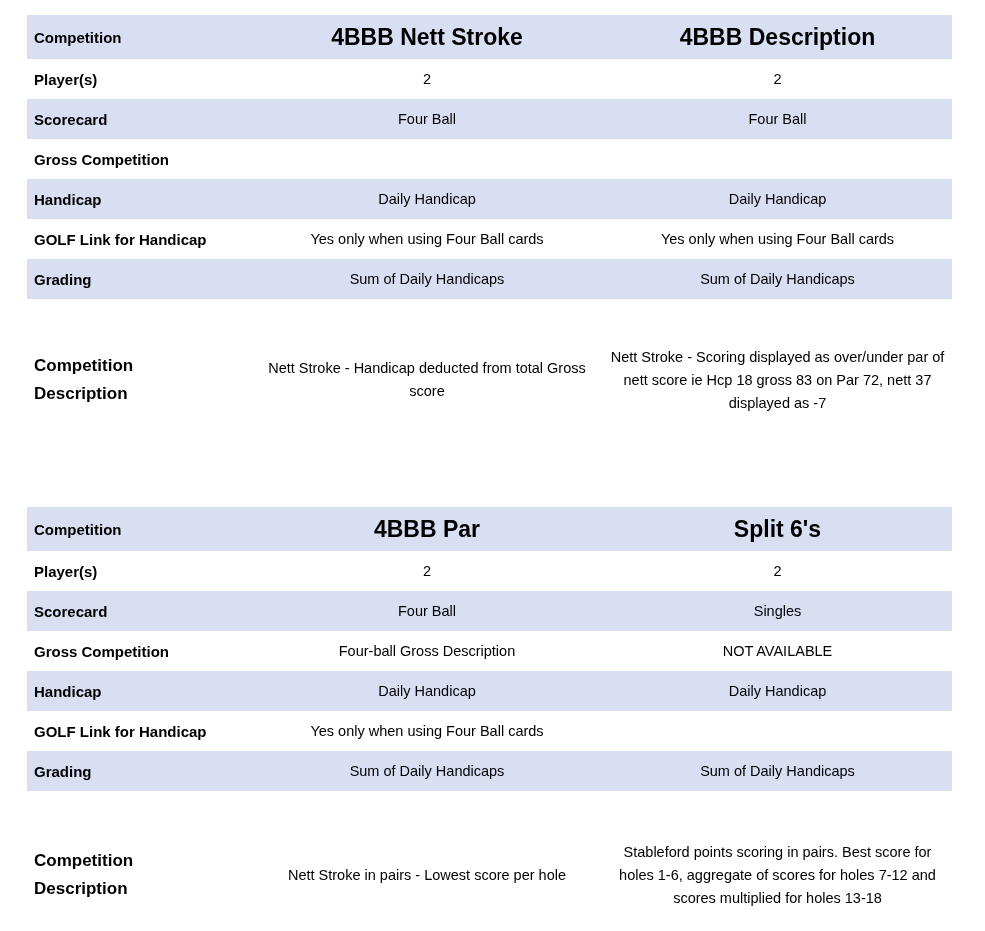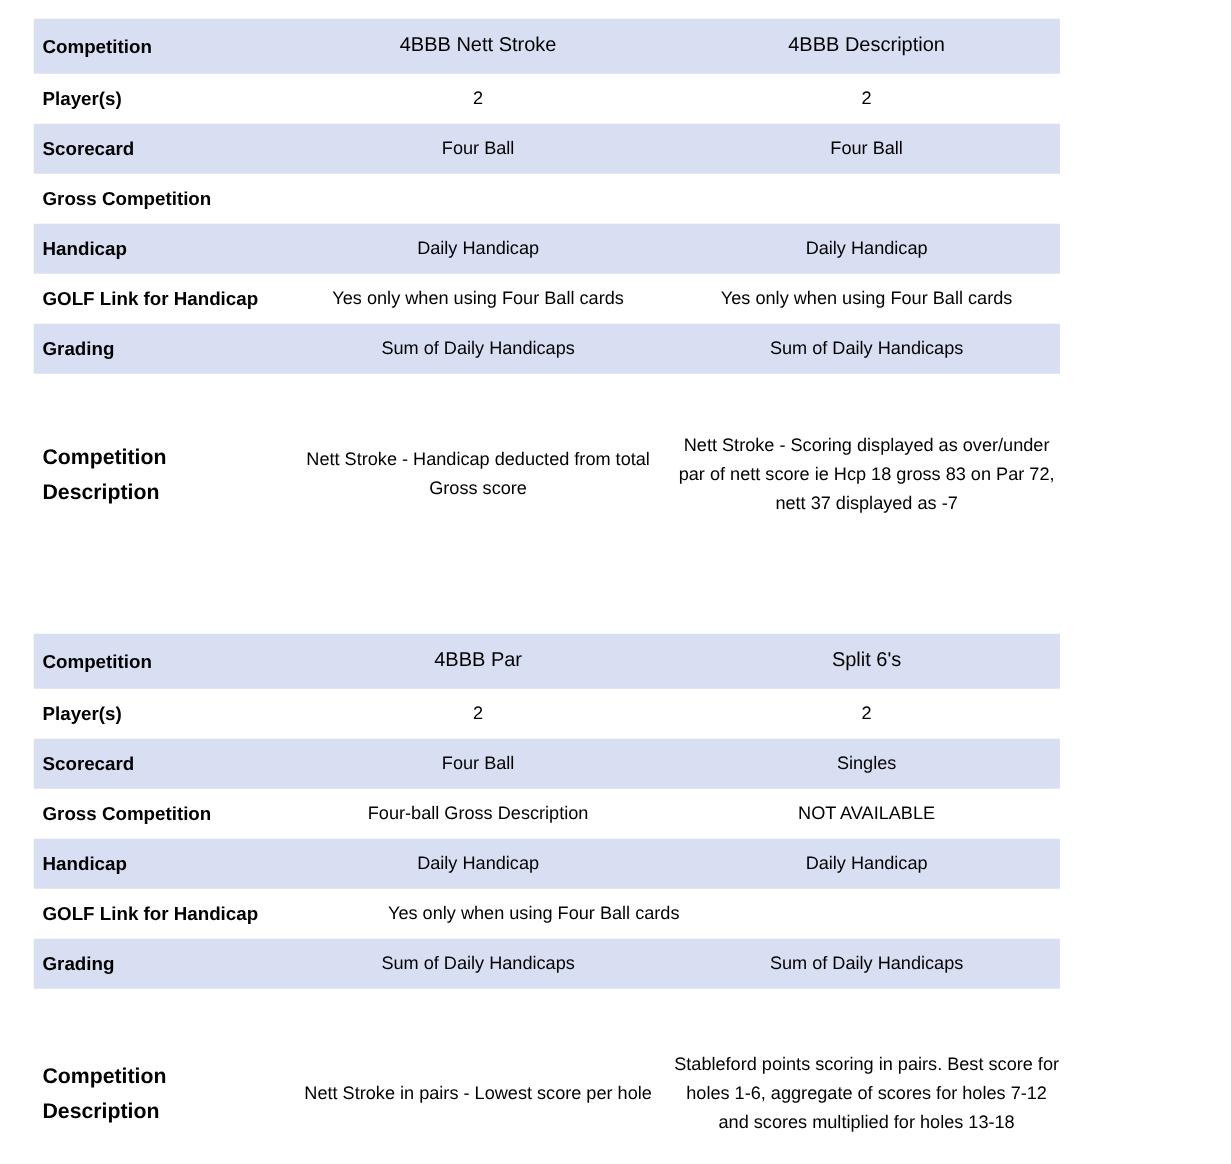--- a/index.html
+++ b/index.html
@@ -7,30 +7,30 @@
     width: 985px; height: 931px;
     overflow: hidden;
     background: #ffffff;
     font-family: "Liberation Sans", sans-serif;
     color: #000000;
   }
   .page { position: relative; width: 985px; height: 931px; }
   .tbl { margin-left: 27px; width: 925px; }
   .tbl-1 { margin-top: 15px; }
   .tbl-spacer { height: 46px; }
-  .row { display: flex; width: 821px; }
+  .row { display: flex; width: 925px; }
   .row.shade { background: #D9DFF2; }
   .row.body-row { height: 40px; }
   .row.hdr-row { height: 44px; }
   .c1 { width: 224px; display: flex; align-items: center; padding-left: 7px; }
   .c2 { width: 352px; display: flex; align-items: center; justify-content: center; text-align: center; }
   .c3 { width: 349px; display: flex; align-items: center; justify-content: center; text-align: center; }
   .label { font-weight: bold; font-size: 15px; }
   .value { font-size: 14.5px; }
-  .head { font-weight: normal; font-size: 16px; }
+  .head { font-weight: bold; font-size: 23px; }
   .desc-row-1 { height: 162px; }
   .desc-row-2 { height: 168px; }
   .desc-label-text { font-size: 17px; font-weight: bold; line-height: 28px; width: 160px; }
   .desc-text { font-size: 14.5px; line-height: 23px; }
   .c2 .desc-text { max-width: 352px; }
   .c3 .desc-text { max-width: 344px; }
 </style>
 </head>
 <body>
 

